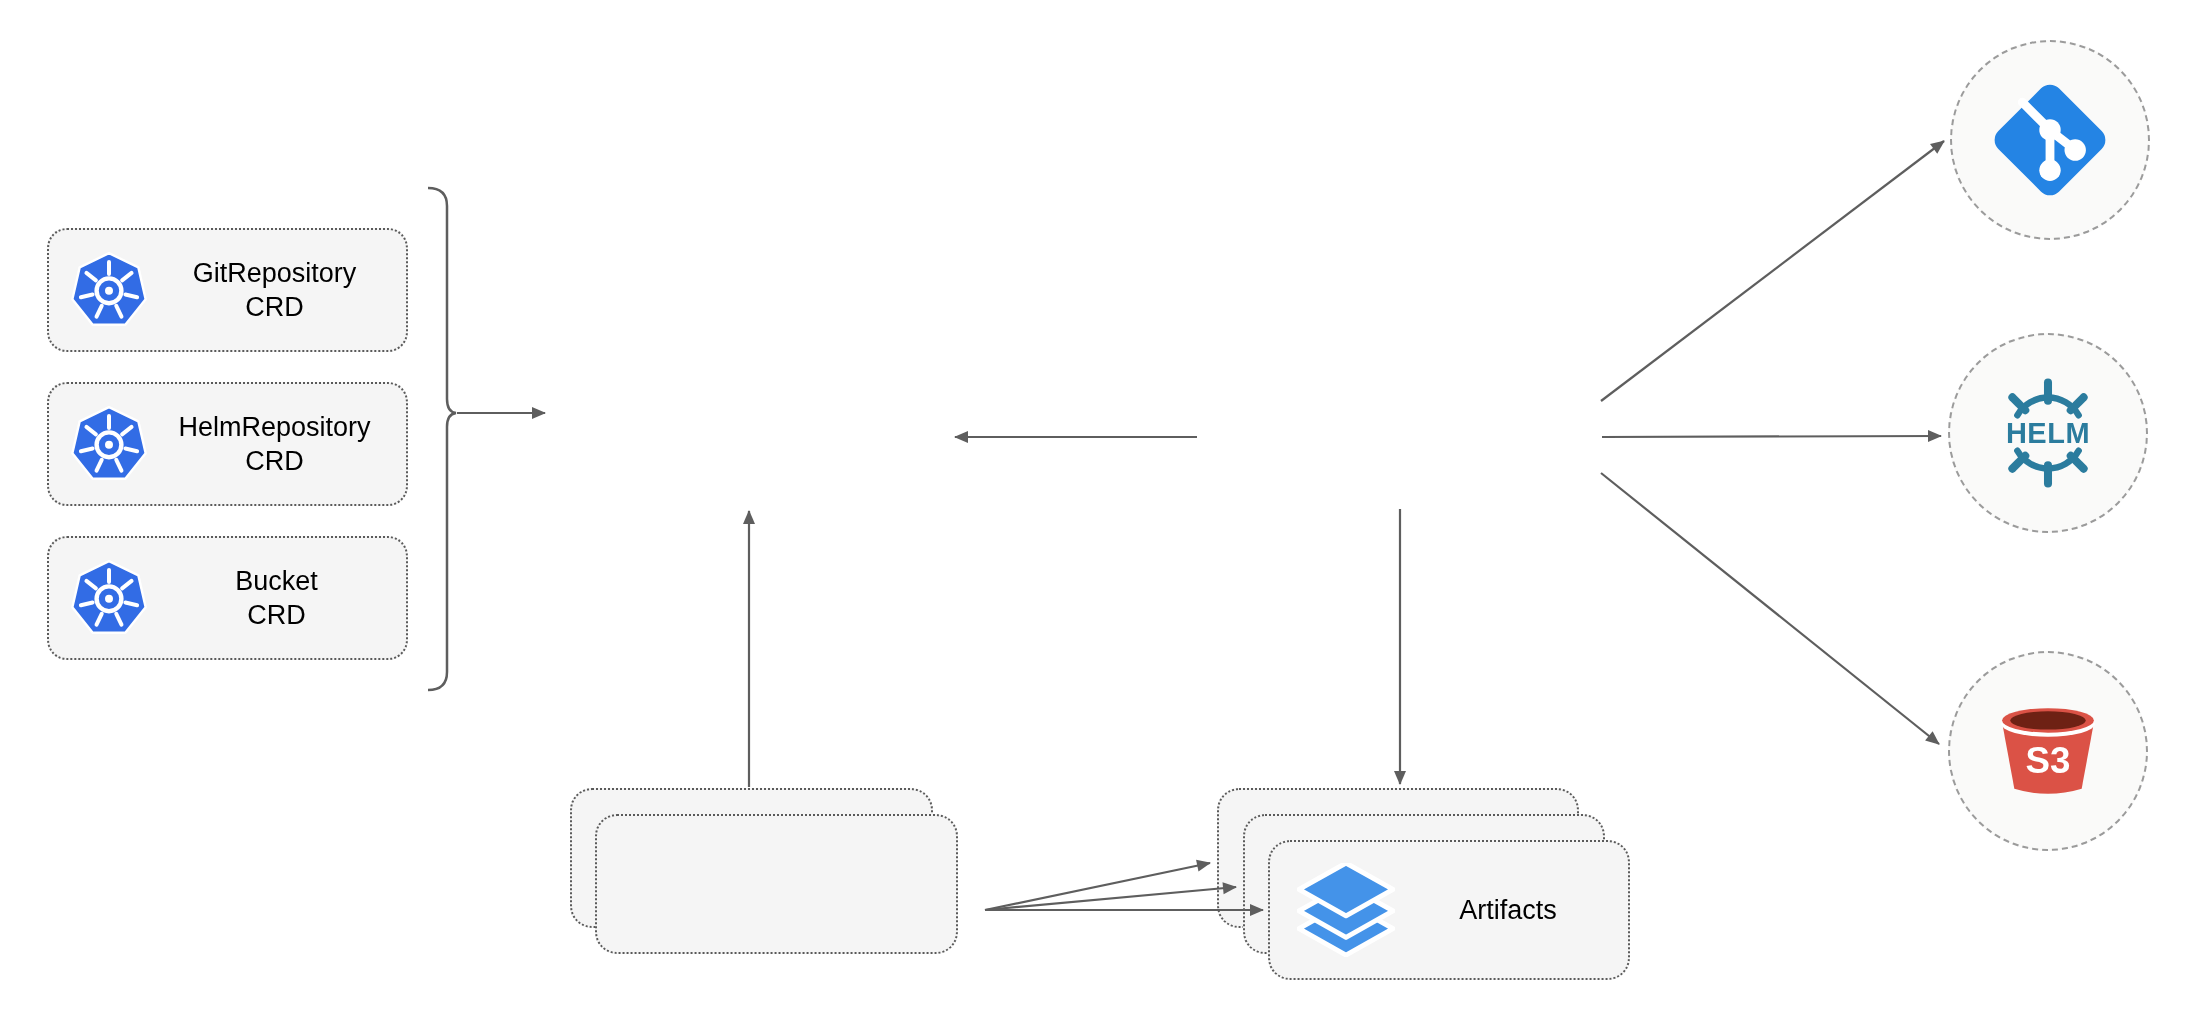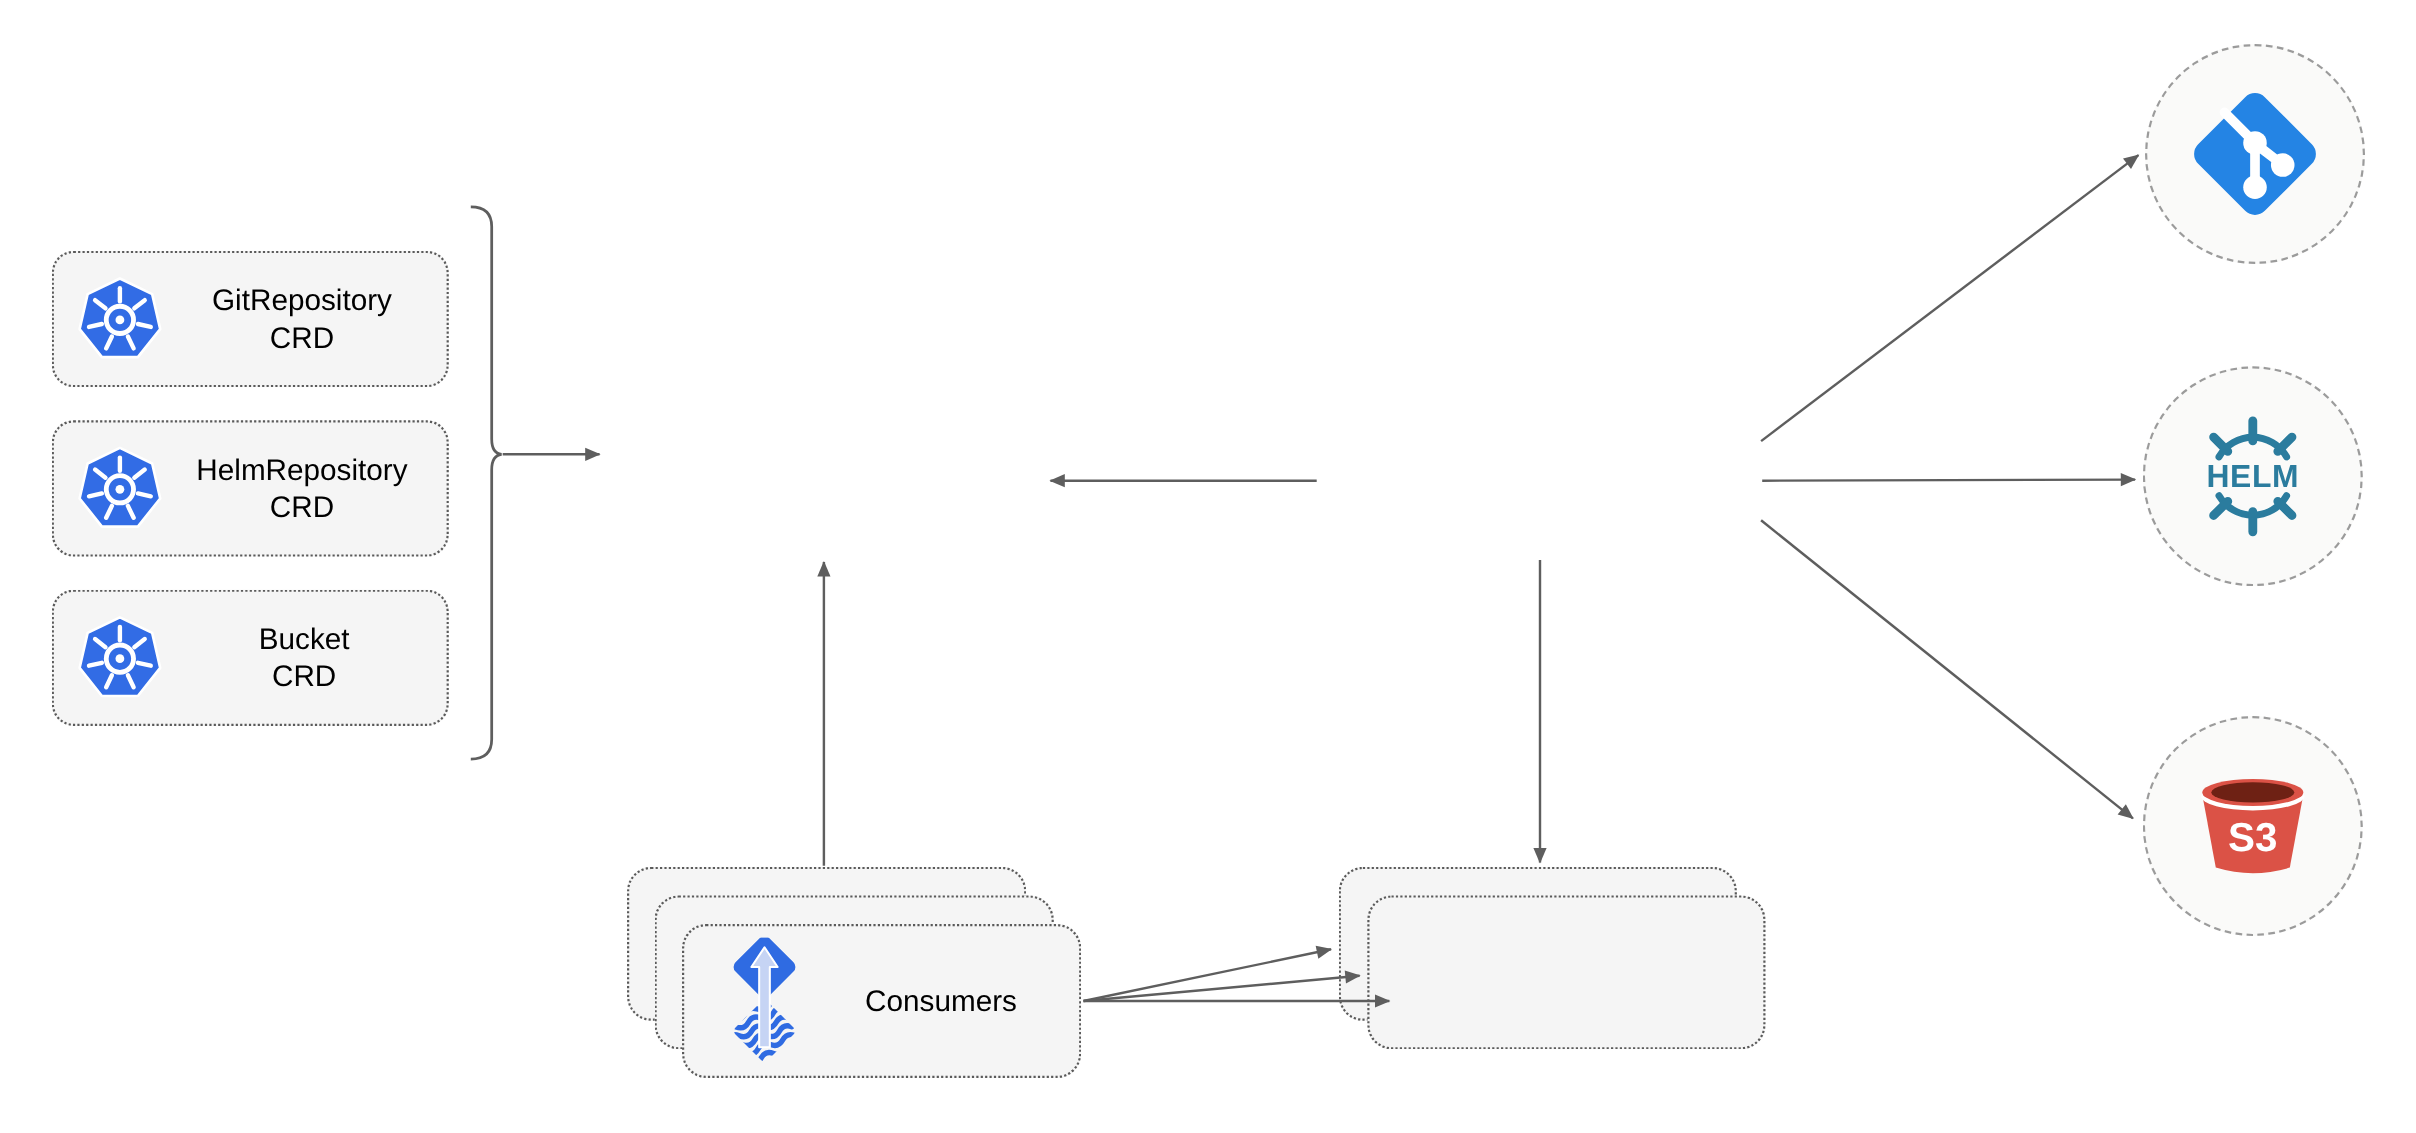--- a/index.html
+++ b/index.html
@@ -148,31 +148,31 @@
     <div class="label" style="left:104px;right:6px">
       <span>Bucket</span><br>
       <span>CRD</span>
     </div>
   </div>
 
 
 
   <div class="box stack" style="left:570px;top:788px;width:363px;height:140px"></div>
   <div class="box stack" style="left:595px;top:814px;width:363px;height:140px"></div>
-  <div class="box" style="left:620px;top:840px;width:363px;height:140px">
-    <svg class="icon" viewBox="0 0 110 155" style="left:32px;width:82px;height:116px">
-        <use href="#sym-flux"></use>
-      </svg>
-    <div class="label" style="left:120px;right:12px">
-      <span>Consumers</span>
-    </div>
-  </div>
 
   <div class="box stack" style="left:1217px;top:788px;width:362px;height:140px"></div>
   <div class="box stack" style="left:1243px;top:814px;width:362px;height:140px"></div>
+  <div class="box" style="left:1268px;top:840px;width:362px;height:140px">
+    <svg class="icon" viewBox="0 0 100 96" style="left:27px;width:98px;height:94px">
+        <use href="#sym-layers"></use>
+      </svg>
+    <div class="label" style="left:130px;right:12px">
+      <span>Artifacts</span>
+    </div>
+  </div>
 
   <div class="circle" style="left:1950px;top:40px">
     <svg viewBox="0 0 100 100" style="width:126px;height:126px">
         <use href="#sym-git"></use>
       </svg>
   </div>
 
   <div class="circle" style="left:1948px;top:333px">
     <svg viewBox="0 0 110 110" style="width:118px;height:118px">
         <use href="#sym-helm"></use>

